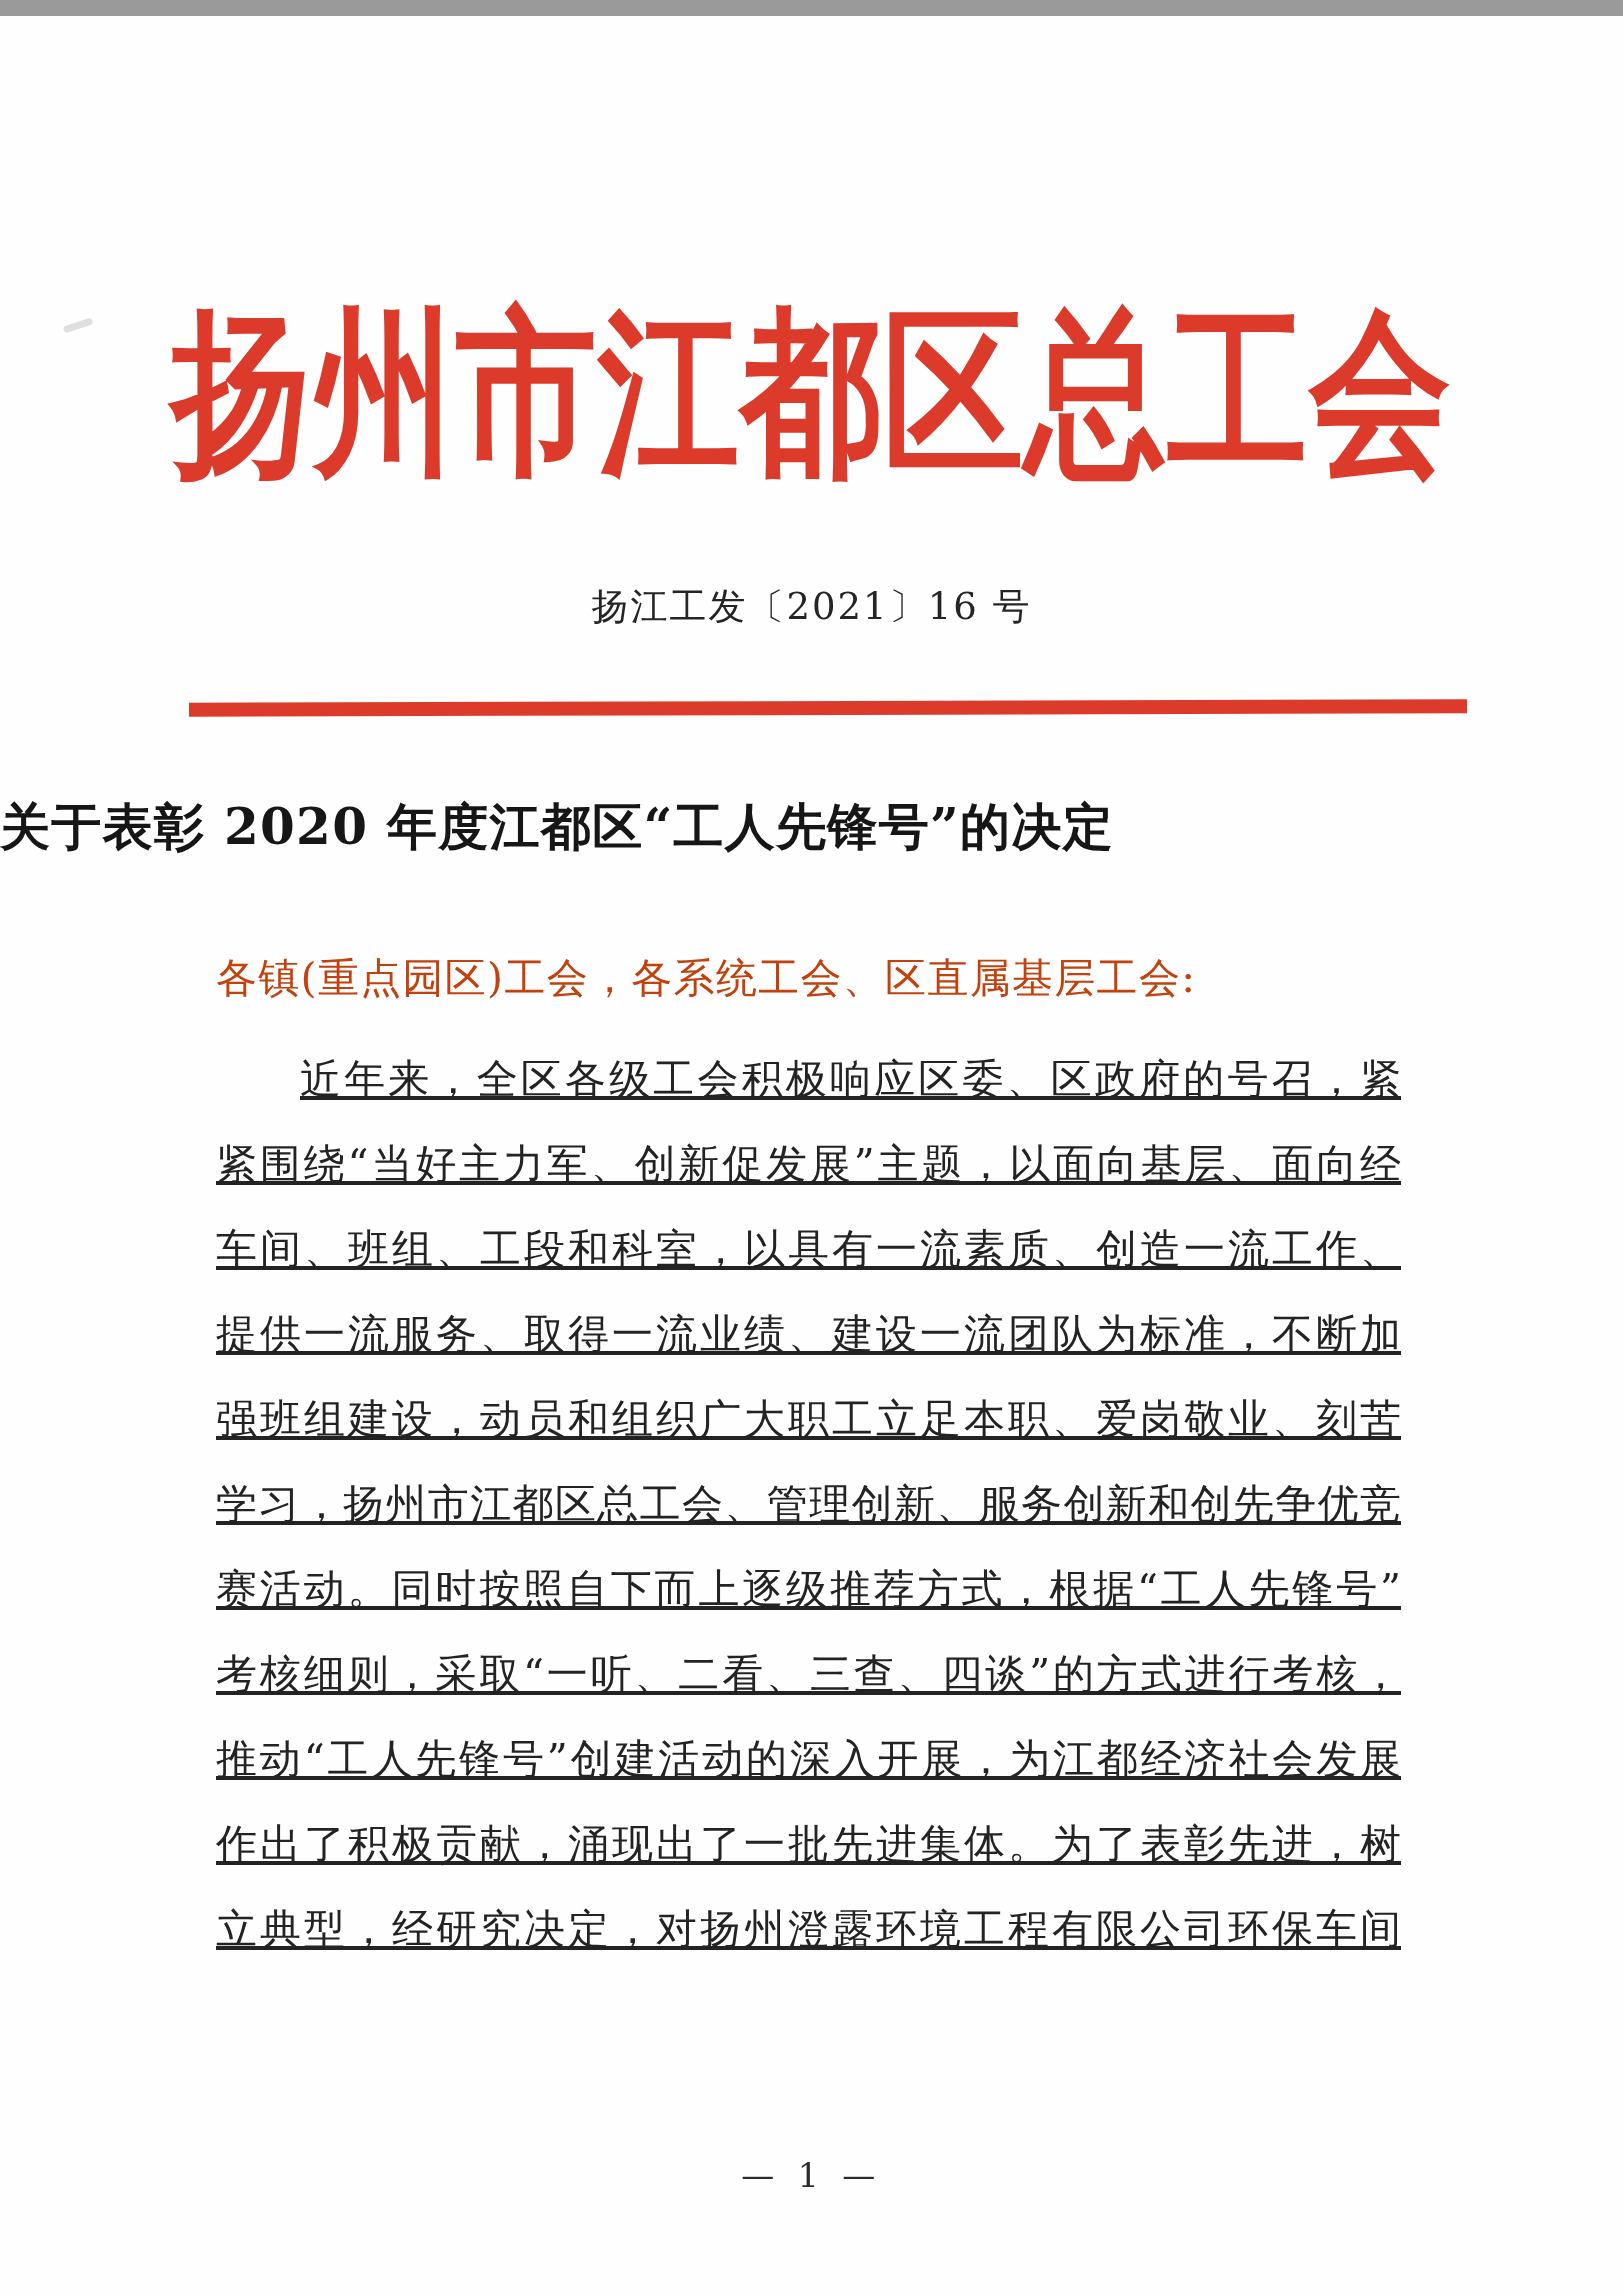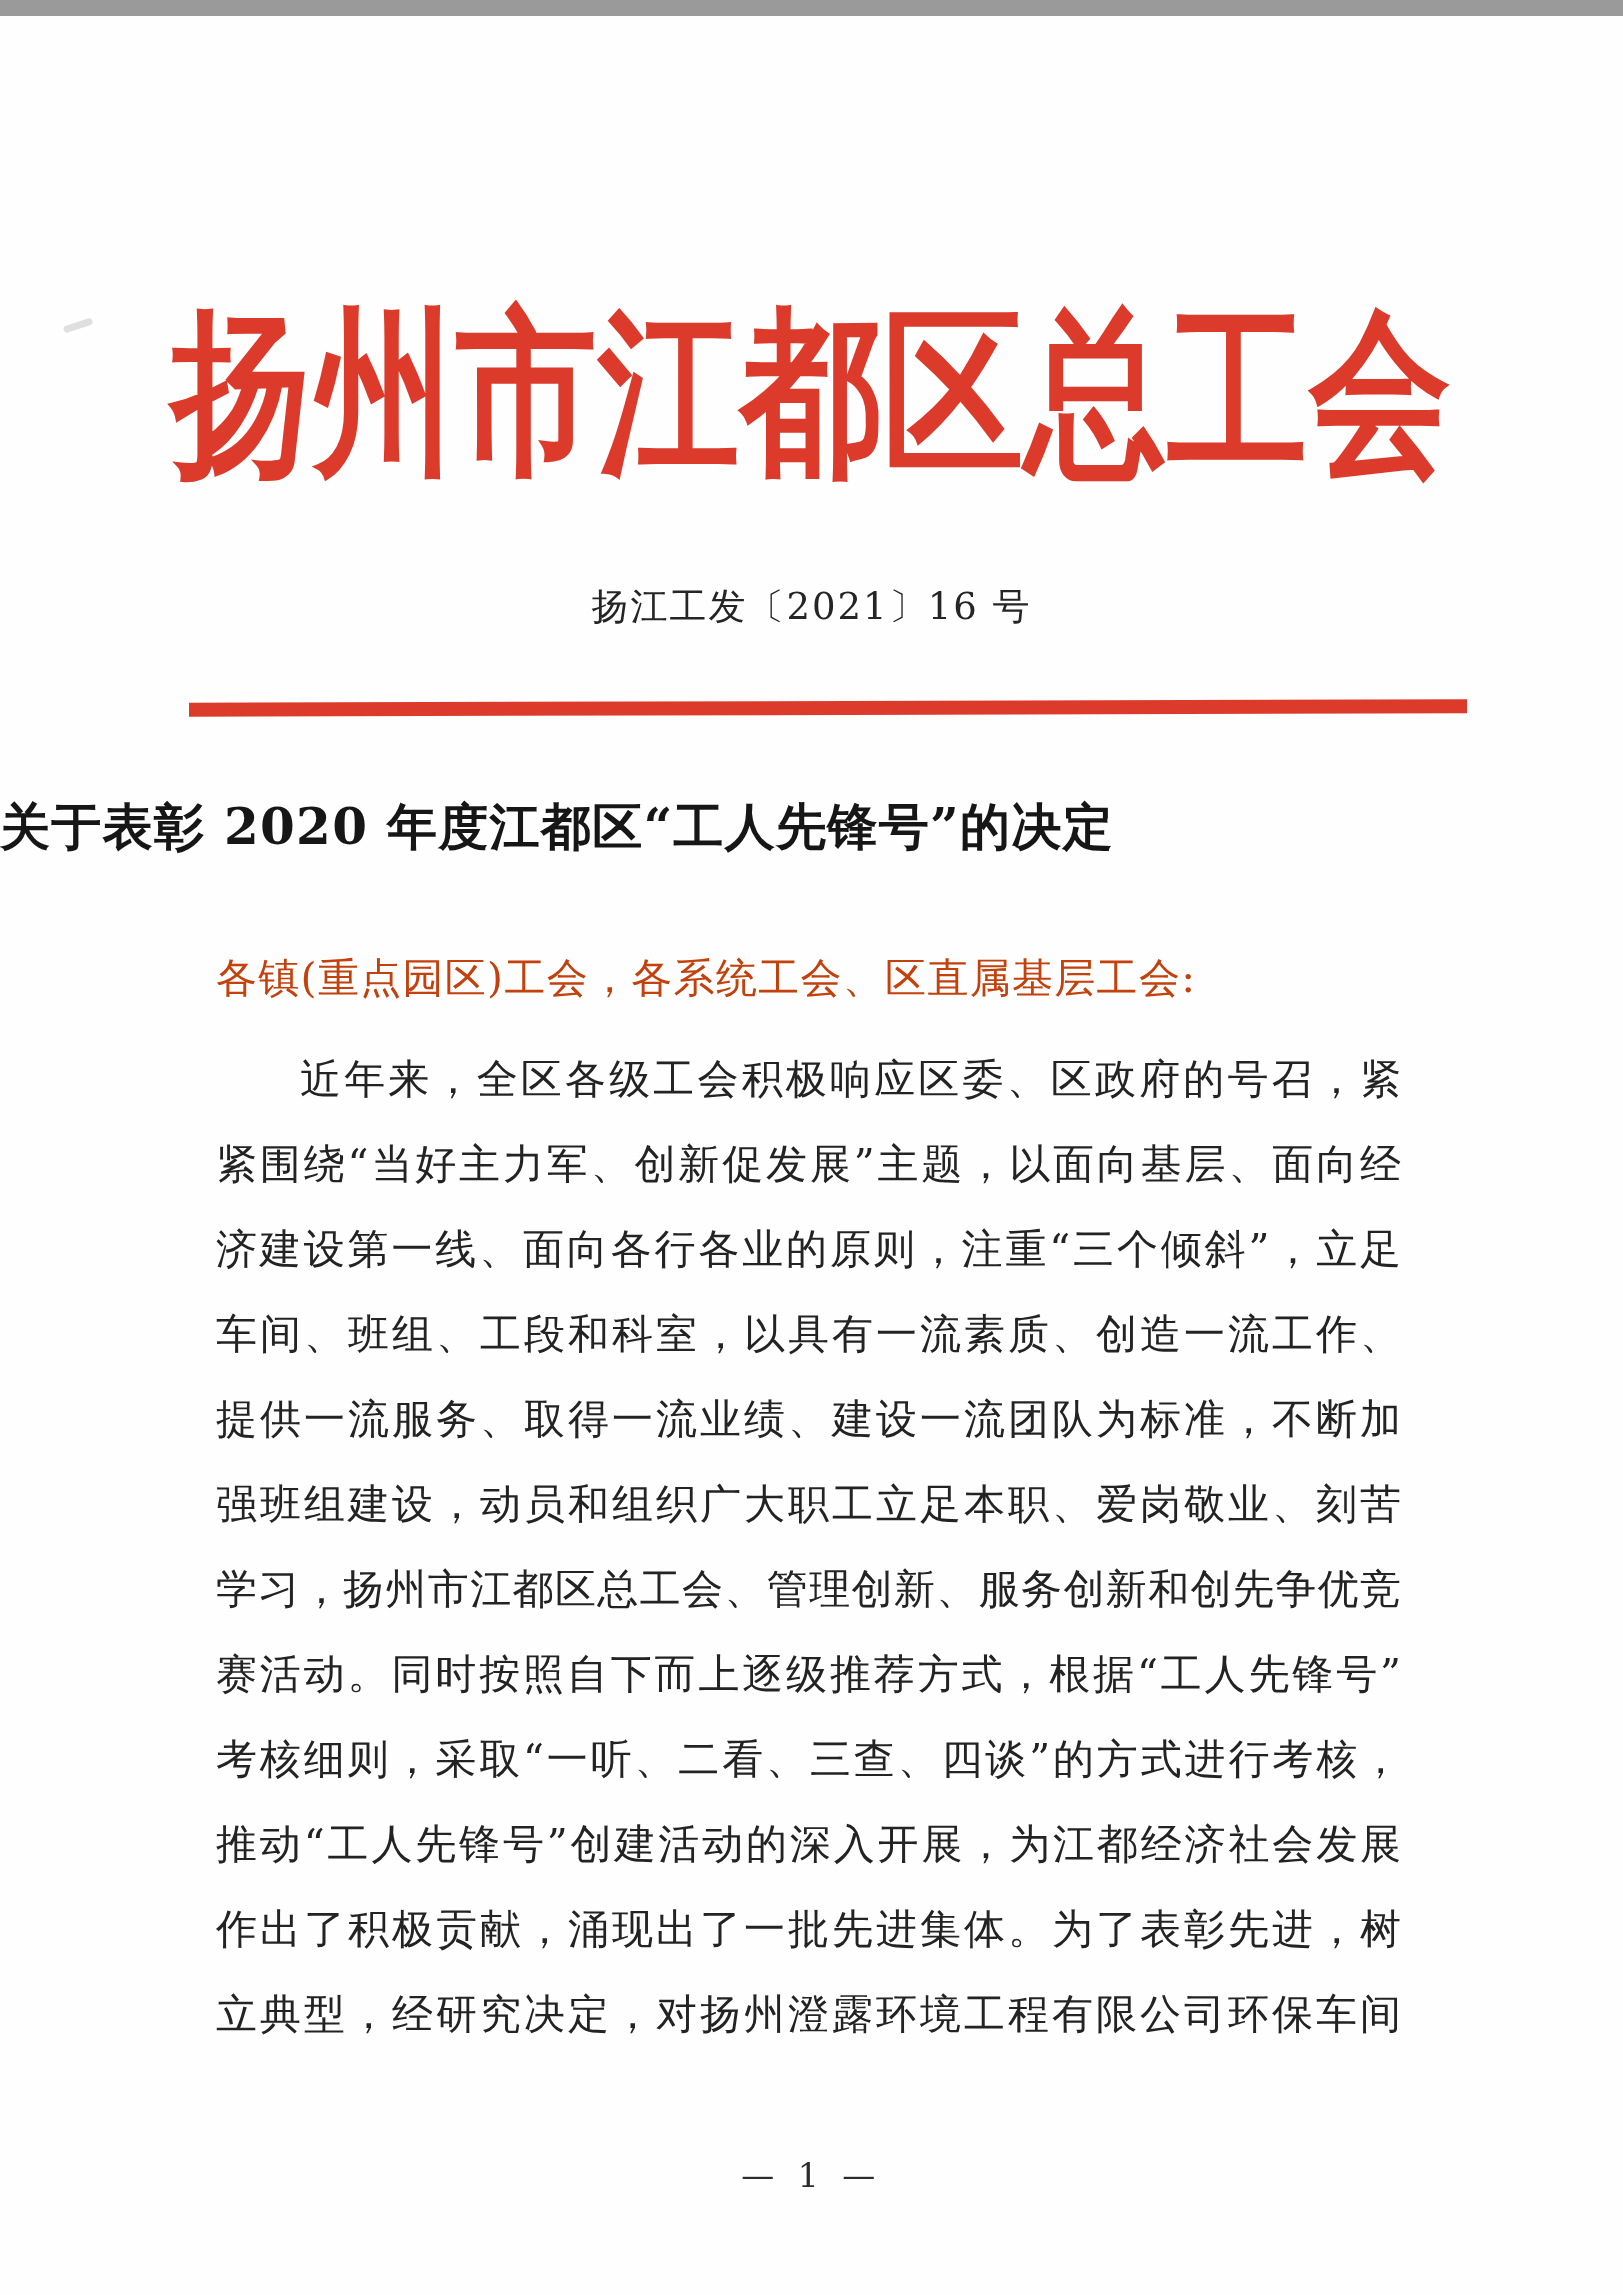--- a/index.html
+++ b/index.html
@@ -89,20 +89,21 @@
     width: 1185px;
   }
   .body-line {
     height: 85px;
     line-height: 85px;
     font-size: 41px;
     color: #232323;
     text-align: justify;
     text-align-last: justify;
     white-space: nowrap;
+    text-decoration: underline;
   }
   .body-line.indent {
     text-indent: 84px;
   }
   
   .page-number {
     position: absolute;
     top: 2139px;
     left: 0;
     width: 100%;
@@ -139,21 +140,20 @@
 
   <div class="red-rule"></div>
 
   <div class="doc-title">关于表彰 2020 年度江都区“工人先锋号”的决定</div>
 
   <div class="salutation">各镇(重点园区)工会，各系统工会、区直属基层工会:</div>
 
   <div class="body-block">
     <div class="body-line indent">近年来，全区各级工会积极响应区委、区政府的号召，紧</div>
     <div class="body-line">紧围绕“当好主力军、创新促发展”主题，以面向基层、面向经</div>
-    <div class="body-line">济建设第一线、面向各行各业的原则，注重“三个倾斜”，立足</div>
     <div class="body-line">车间、班组、工段和科室，以具有一流素质、创造一流工作、</div>
     <div class="body-line">提供一流服务、取得一流业绩、建设一流团队为标准，不断加</div>
     <div class="body-line">强班组建设，动员和组织广大职工立足本职、爱岗敬业、刻苦</div>
     <div class="body-line">学习，扬州市江都区总工会、管理创新、服务创新和创先争优竞</div>
     <div class="body-line">赛活动。同时按照自下而上逐级推荐方式，根据“工人先锋号”</div>
     <div class="body-line">考核细则，采取“一听、二看、三查、四谈”的方式进行考核，</div>
     <div class="body-line">推动“工人先锋号”创建活动的深入开展，为江都经济社会发展</div>
     <div class="body-line">作出了积极贡献，涌现出了一批先进集体。为了表彰先进，树</div>
     <div class="body-line">立典型，经研究决定，对扬州澄露环境工程有限公司环保车间</div>
   </div>

